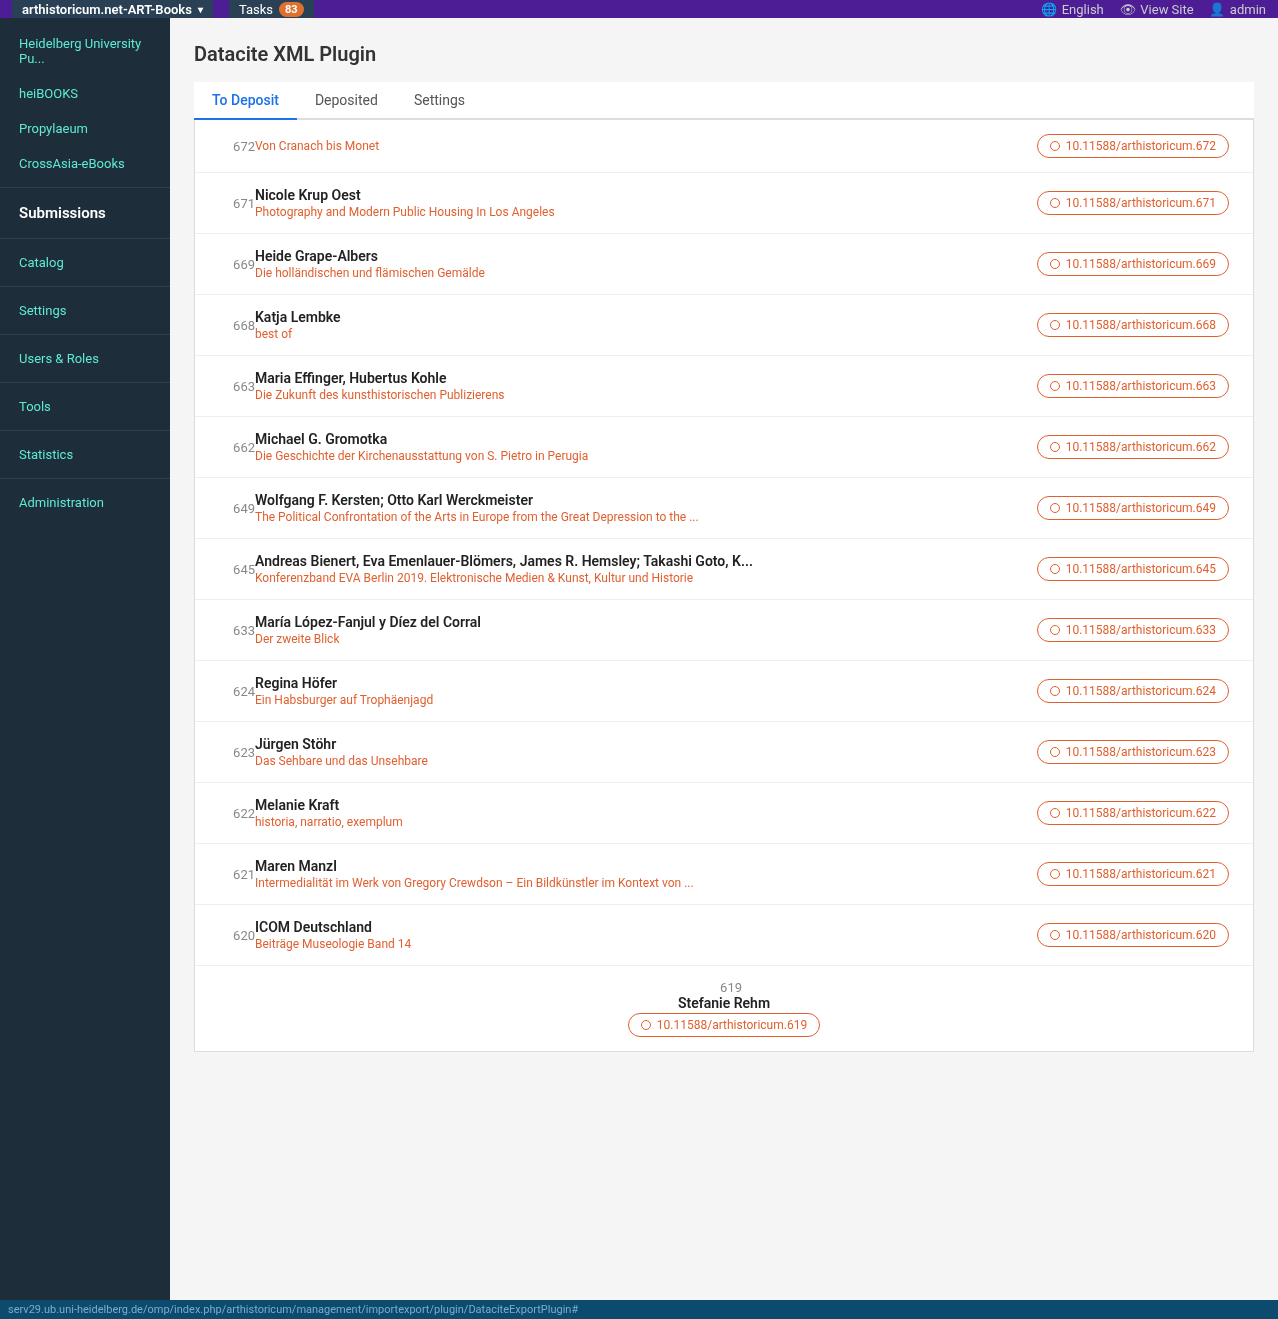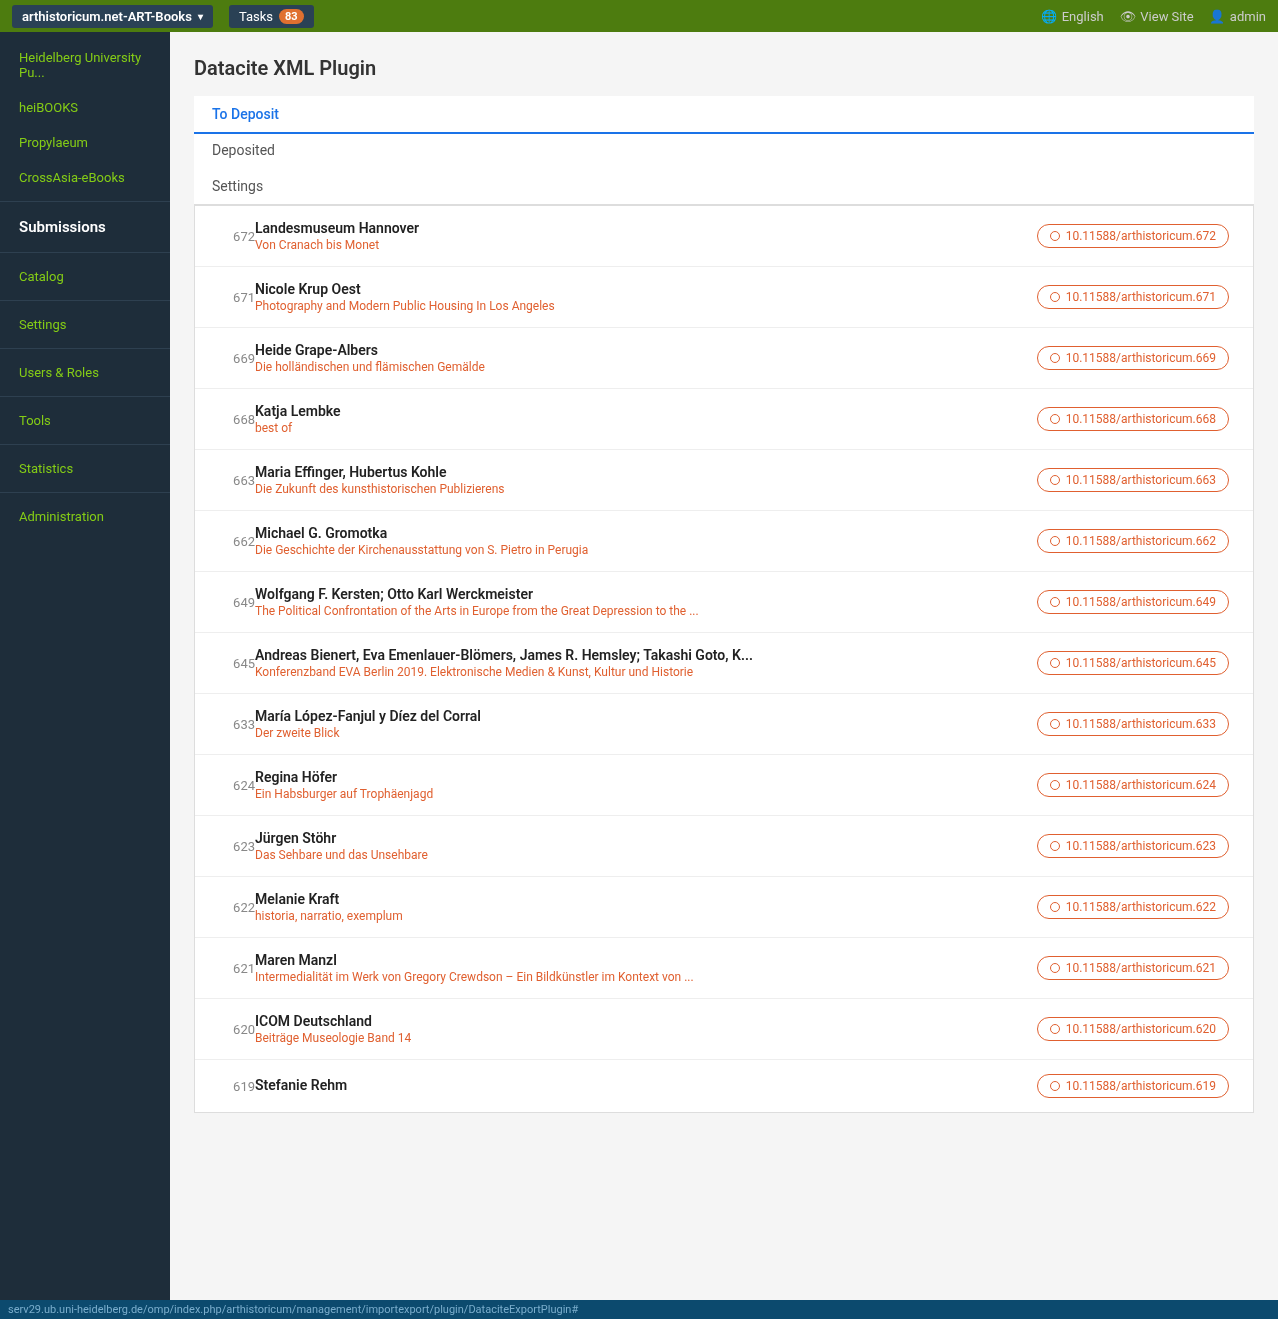--- a/index.html
+++ b/index.html
@@ -1,22 +1,22 @@
 <!DOCTYPE html>
 <html><head>
   <meta charset="utf-8">
   <style>
     * { box-sizing: border-box; margin: 0; padding: 0; }
     body { font-family: -apple-system, BlinkMacSystemFont, 'Segoe UI', Roboto, sans-serif; font-size: 14px; background: #f0f0f0; }
 
     
     .top-nav {
-      background: #4d7c0f;
+      background: #4c1d95;
       color: #fff;
-      height: 32px;
+      height: 18px;
       display: flex;
       align-items: center;
       padding: 0 12px;
       gap: 16px;
     }
     .top-nav-brand {
       background: #2a4155;
       padding: 4px 10px;
       border-radius: 3px;
       font-size: 13px;
@@ -66,21 +66,21 @@
       width: 170px;
       background: #1e2d3a;
       color: #ccc;
       flex-shrink: 0;
       padding-top: 8px;
     }
     .sidebar-item {
       padding: 10px 16px;
       font-size: 13px;
       cursor: pointer;
-      color: #84cc16;
+      color: #5eead4;
       border-left: 3px solid transparent;
     }
     .sidebar-item.active { background: #253545; color: #fff; border-left-color: #3d8bcd; }
     .sidebar-item.section-header {
       color: #fff;
       font-weight: 600;
       font-size: 15px;
       background: transparent;
       cursor: default;
       border-left-color: transparent;
@@ -96,21 +96,20 @@
       margin-bottom: 16px;
     }
 
     
     .tabs {
       display: flex;
       border-bottom: 2px solid #ddd;
       margin-bottom: 0;
       background: #fff;
       padding: 0 0 0 0;
-      flex-direction: column;
     }
     .tab {
       padding: 10px 18px;
       cursor: pointer;
       font-size: 14px;
       color: #555;
       border-bottom: 2px solid transparent;
       margin-bottom: -2px;
       text-decoration: none;
     }
@@ -127,21 +126,21 @@
       border-top: none;
     }
 
     
     .submission-item {
       display: flex;
       align-items: center;
       padding: 14px 24px;
       border-bottom: 1px solid #eee;
     }
-    .submission-item:last-child { border-bottom: none; }
+    .submission-item:last-child { border-bottom: none; flex-direction: column; }
     .submission-id {
       width: 36px;
       color: #888;
       font-size: 13px;
       flex-shrink: 0;
       text-align: right;
     }
     .submission-info { flex: 1; }
     .submission-title {
       font-weight: 600;
@@ -271,21 +270,20 @@
       </a>
       <a class="tab" href="#">
         <span>Settings</span>
       </a>
     </div>
 
     <div class="content-box">
     <div class="submission-item">
       <div class="submission-id">672</div>
       <div class="submission-info">
-        <div class="submission-title">Landesmuseum Hannover</div>
         <div class="submission-subtitle">Von Cranach bis Monet</div>
       </div>
       <a class="doi-badge" href="#">
         <span class="doi-circle"></span>
         <span>10.11588/arthistoricum.672</span>
       </a>
     </div>
         <div class="submission-item">
       <div class="submission-id">671</div>
       <div class="submission-info">

